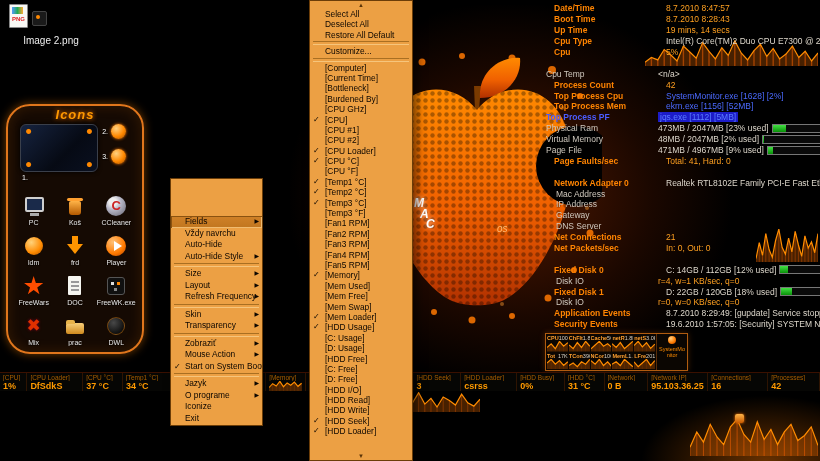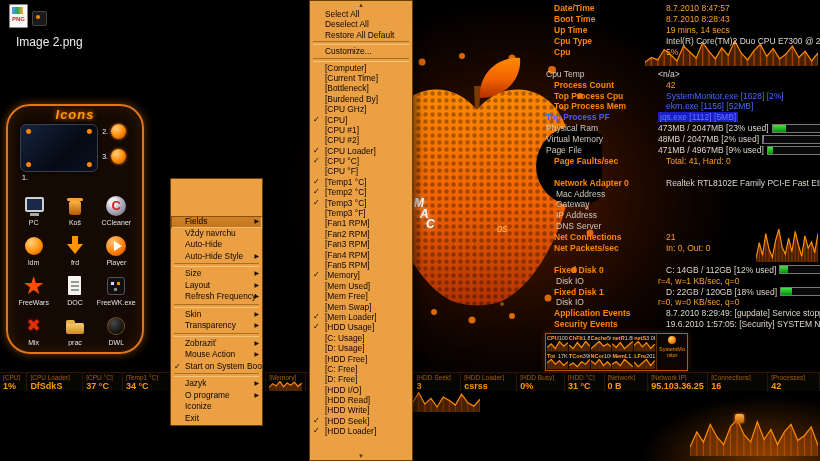--- a/index.html
+++ b/index.html
@@ -21,21 +21,21 @@
   #recycle{position:absolute;left:365px;top:210px;z-index:2;font-size:14px;color:#3db53d;text-shadow:0 0 4px #2a2;}
 
   
   .png-icon{position:absolute;left:9px;top:4px;width:17px;height:22px;background:#f8f8f4;
     border:1px solid #888;border-radius:1px;z-index:5;}
   .png-prev{position:absolute;left:2px;top:2px;width:11px;height:7px;background:linear-gradient(90deg,#59f,#2a5,#fa3);}
   .png-badge{position:absolute;left:0;right:0;top:11px;text-align:center;font-size:6px;font-weight:bold;color:#d22;}
   .small-icon{position:absolute;left:32px;top:11px;width:13px;height:13px;background:#1a1a1a;
     border:1px solid #444;border-radius:2px;z-index:5;}
   .small-icon::after{content:"";position:absolute;left:3px;top:3px;width:4px;height:4px;background:#ff8800;border-radius:50%;}
-  .file-label{position:absolute;left:16px;top:35px;width:70px;text-align:left;font-size:12px;
+  .file-label{position:absolute;left:16px;top:35px;width:70px;text-align:center;font-size:10px;
     color:#eee;text-shadow:0 1px 2px #000;z-index:5;}
 
   
   #dock{position:absolute;left:6px;top:104px;width:138px;height:250px;z-index:5;box-sizing:border-box;
     border:2px solid #e0761c;border-radius:24px;background:rgba(25,12,4,.84);
     box-shadow:0 0 10px rgba(255,130,0,.45), inset 0 0 14px rgba(255,130,0,.14);overflow:hidden;}
   #dock-logo{height:16px;text-align:center;font-style:italic;font-weight:bold;font-size:13px;
     color:#ff9900;text-shadow:0 0 5px #ff7700;letter-spacing:1px;line-height:17px;}
   .dock-top{position:relative;height:72px;margin:0 6px;}
   .dock-thumb{position:absolute;left:6px;top:2px;width:76px;height:46px;border-radius:6px;border:1px solid #3a3f4a;
@@ -410,27 +410,27 @@
           <span class="vs-w">Realtek RTL8102E Family PCI-E Fast Etherne</span>
         </span>
       </div>
       <div class="si-row">
         <span class="si-lab ls-w ind">Mac Address</span>
         <span class="si-val">
           <span class="vs-w"></span>
         </span>
       </div>
       <div class="si-row">
+        <span class="si-lab ls-w ind">IP Address</span>
+        <span class="si-val">
+          <span class="vs-w"></span>
+        </span>
+      </div>
+      <div class="si-row">
         <span class="si-lab ls-w ind">Gateway</span>
-        <span class="si-val">
-          <span class="vs-w"></span>
-        </span>
-      </div>
-      <div class="si-row">
-        <span class="si-lab ls-w ind">IP Address</span>
         <span class="si-val">
           <span class="vs-w"></span>
         </span>
       </div>
       <div class="si-row">
         <span class="si-lab ls-w ind">DNS Server</span>
         <span class="si-val">
           <span class="vs-w"></span>
         </span>
       </div>

